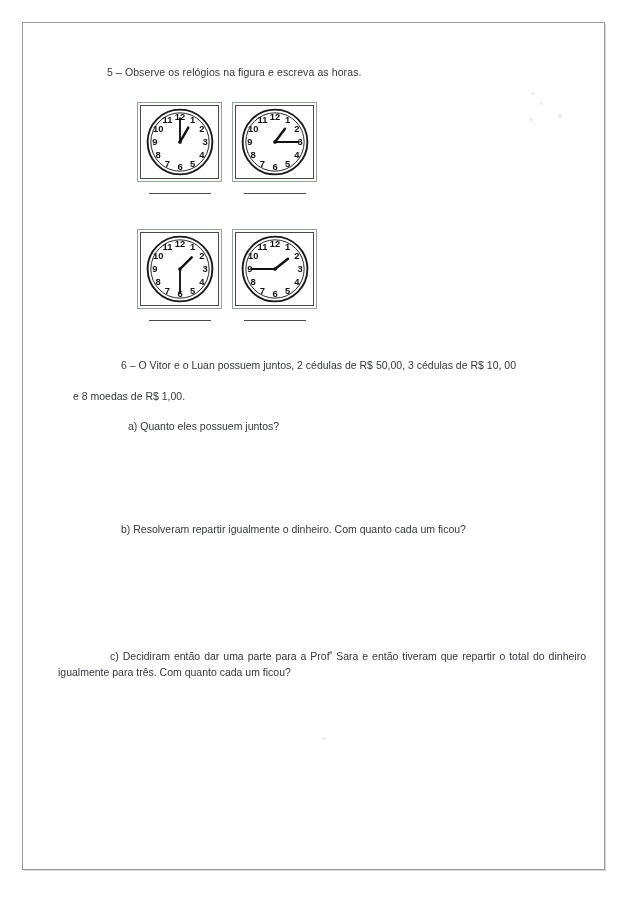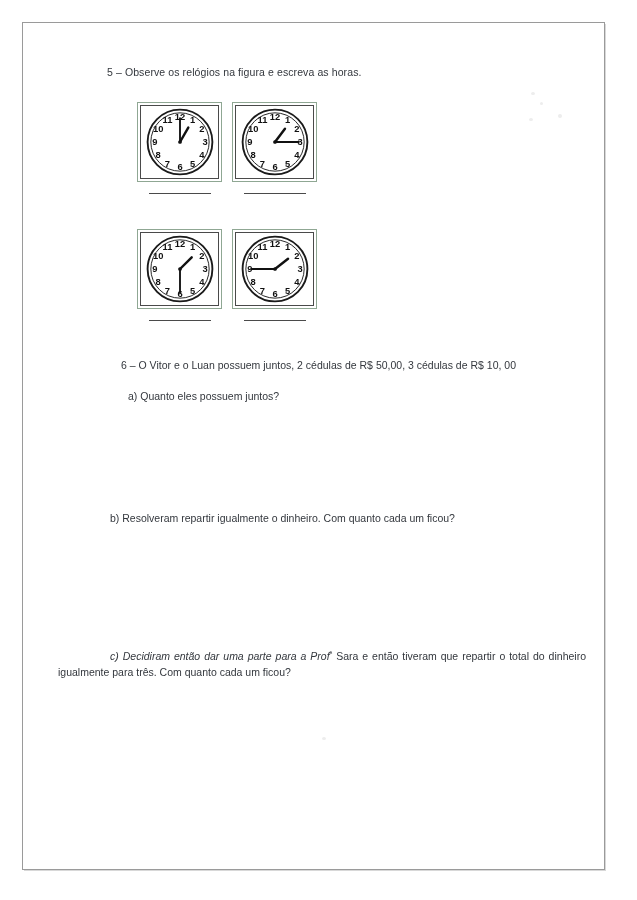--- a/index.html
+++ b/index.html
@@ -131,35 +131,35 @@
   }
 
   .q-b {
     position: absolute;
     left: 58px;
     top: 511px;
     width: 525px;
     font-size: 10.5px;
     line-height: 15.5px;
     text-indent: 52px;
-    margin: 0;
+    margin: 11px;
     color: #33373d;
   }
   .q-c {
     position: absolute;
     left: 58px;
     top: 649px;
     width: 528px;
     font-size: 10.5px;
     line-height: 15.5px;
     margin: 0;
     color: #33373d;
     text-align: justify;
   }
-  .q-c .lead { padding-left: 52px; font-style: italic; }
+  .q-c .lead { padding-left: 52px; }
 
   sup.ord {
     font-size: 7px;
     vertical-align: super;
     line-height: 0;
   }
 
   
   .speckle {
     position: absolute;
@@ -300,20 +300,21 @@
             </svg>
           </div>
           <div class="answer-line"></div>
         </div>
 
       </div>
     </div>
 
     <div class="q6-block">
       <p class="q6-para">6 – O Vitor e o Luan possuem juntos, 2 cédulas de R$ 50,00, 3 cédulas de R$ 10, 00</p>
+      <p class="q6-para" style="text-indent:0;">e 8 moedas de R$ 1,00.</p>
       <p class="q6-item">a) Quanto eles possuem juntos?</p>
     </div>
 
     <p class="q-b">b) Resolveram repartir igualmente o dinheiro. Com quanto cada um ficou?</p>
 
     <p class="q-c">
       <span class="lead">c) Decidiram então dar uma parte para a Prof</span><sup class="ord">ª</sup><span> Sara e então tiveram que repartir o total do dinheiro igualmente para três. Com quanto cada um ficou?</span>
     </p>
 
     <div class="speckle" style="left:531px; top:92px; width:4px; height:3px;"></div>

